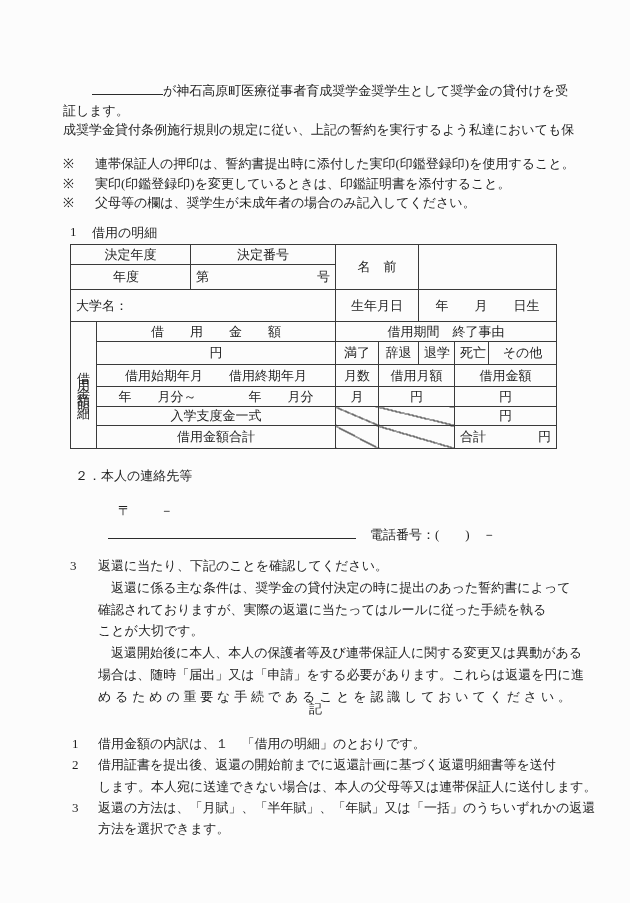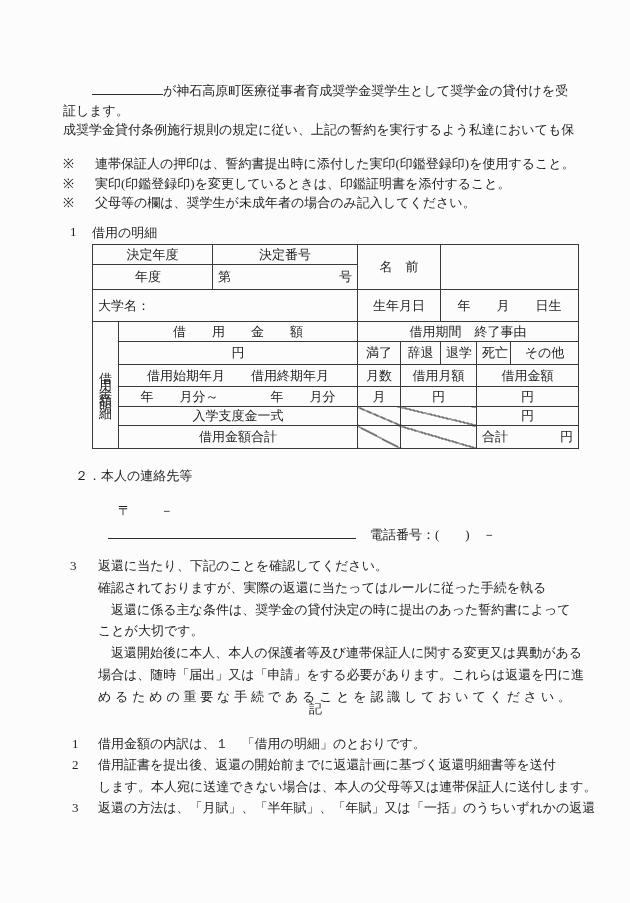--- a/index.html
+++ b/index.html
@@ -24,21 +24,21 @@
   .note-marker{display:inline-block;width:20px;}
   .note-text{margin-left:12px;}
   
   .sec-head{display:flex;white-space:nowrap;}
   .sec1-head{top:224px;left:63px;}
   .sec2-head{top:467px;left:63px;}
   .sec1-num{margin-left:7px;width:12px;}
   .sec1-title{margin-left:10px;}
   .sec2-num{margin-left:12px;}
   
-  .borrow-table{top:244px;left:92px;}
+  .borrow-table{top:244px;left:70px;}
   table.bt{border-collapse:collapse;table-layout:fixed;width:486px;}
   table.bt td{
     border:1px solid #3a3a3a;
     padding:0 5px;
     font-size:13px;
     overflow:hidden;
     white-space:nowrap;
   }
   .tc{text-align:center;}
   .tr-al{text-align:center;}
@@ -205,22 +205,22 @@
   <div class="abs addr-row">
     <span class="blank-line addr-blank"></span><span class="phone-label">電話番号：(　　)　－</span>
   </div>
 
   <div class="abs sec3">
     <div class="sec-head">
       <span class="sec3-num">3</span>
       <span class="sec3-title">返還に当たり、下記のことを確認してください。</span>
     </div>
     <div class="sec3-body">
+      <div class="tline pindent">返還に係る主な条件は、奨学金の貸付決定の時に提出のあった誓約書によって</div>
       <div class="tline">確認されておりますが、実際の返還に当たってはルールに従った手続を執る</div>
-      <div class="tline pindent">返還に係る主な条件は、奨学金の貸付決定の時に提出のあった誓約書によって</div>
       <div class="tline">ことが大切です。</div>
       <div class="tline pindent">返還開始後に本人、本人の保護者等及び連帯保証人に関する変更又は異動がある</div>
       <div class="tline">場合は、随時「届出」又は「申請」をする必要があります。これらは返還を円に進</div>
       <div class="tline spread">めるための重要な手続であることを認識しておいてください。</div>
     </div>
   </div>
 
   <div class="abs ki">記</div>
 
   <div class="abs closing">
@@ -234,17 +234,18 @@
       <span class="cl-num">2</span>
       <div class="cl-lines">
         <div class="tline">借用証書を提出後、返還の開始前までに返還計画に基づく返還明細書等を送付</div>
         <div class="tline">します。本人宛に送達できない場合は、本人の父母等又は連帯保証人に送付します。</div>
       </div>
     </div>
     <div class="cl-item">
       <span class="cl-num">3</span>
       <div class="cl-lines">
         <div class="tline">返還の方法は、「月賦」、「半年賦」、「年賦」又は「一括」のうちいずれかの返還</div>
+        <div class="tline">方法を選択できます。</div>
       </div>
     </div>
   </div>
 
 </div>
 
 </body></html>

